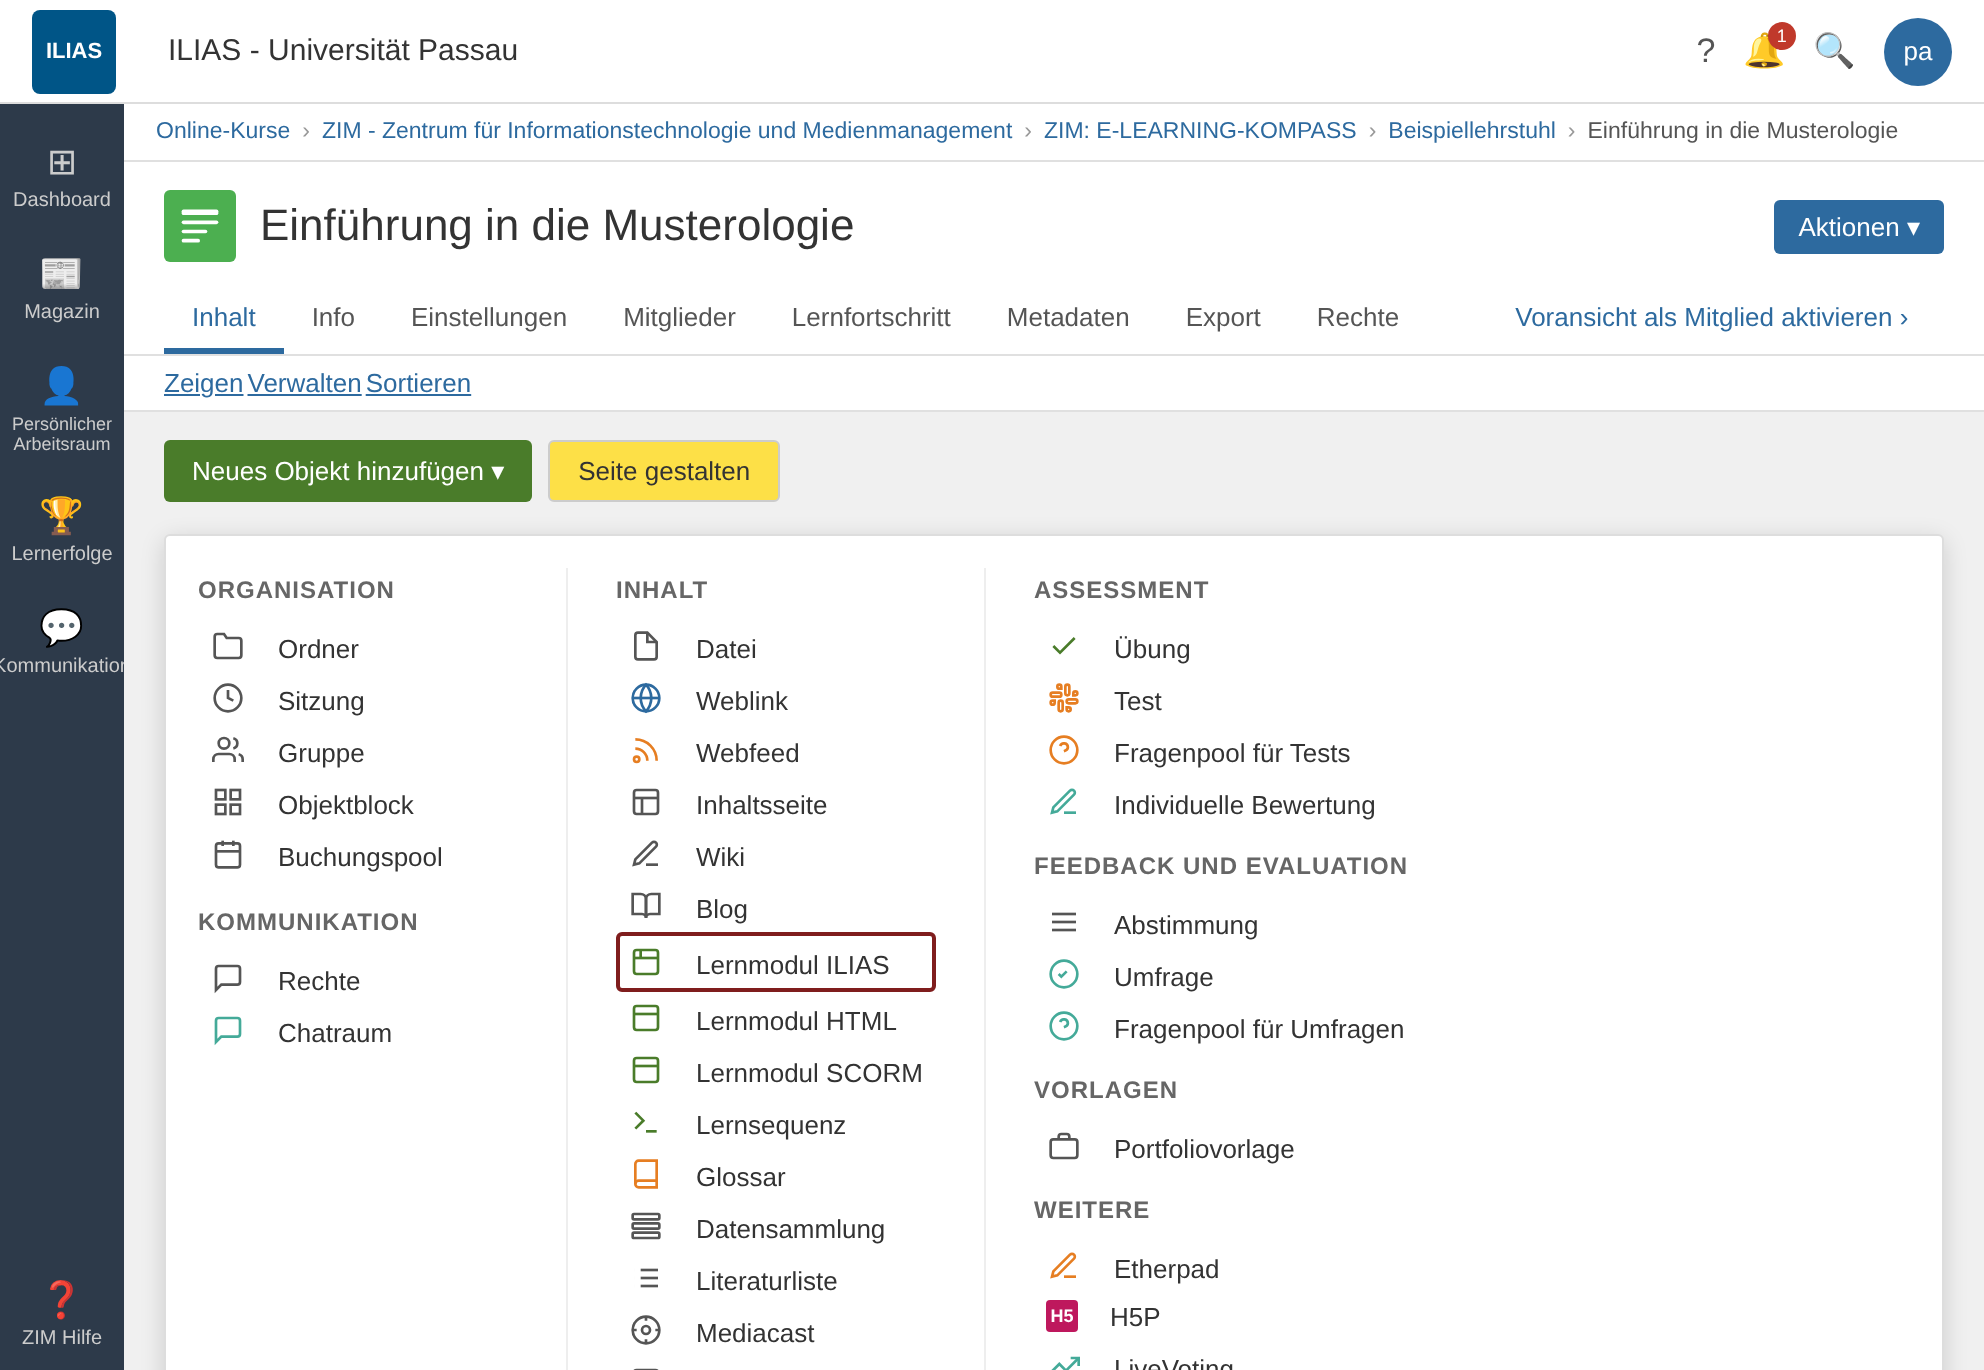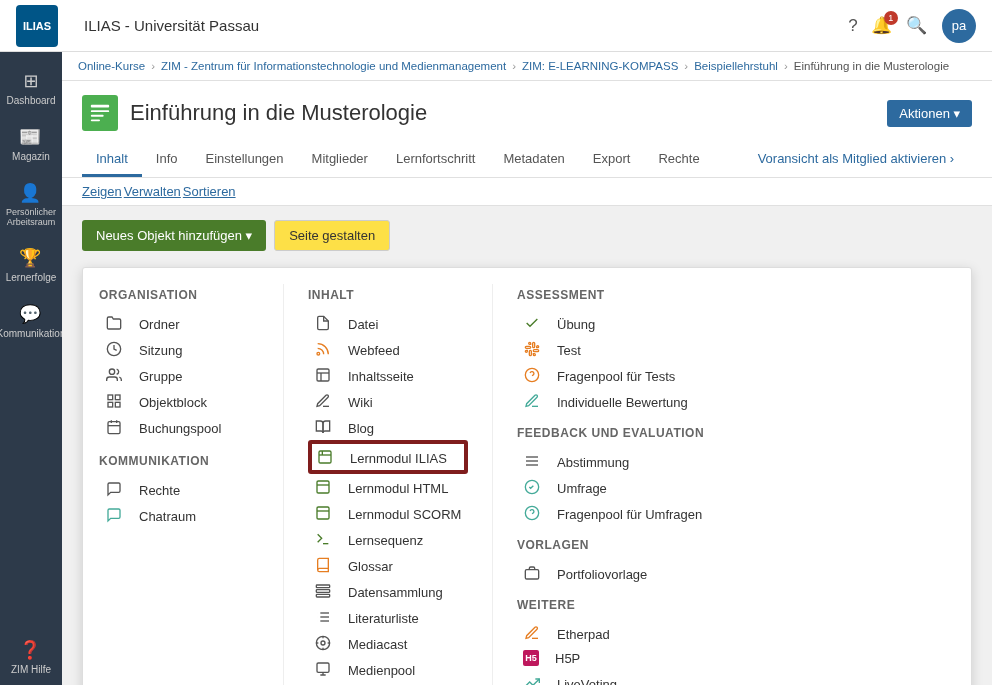--- a/index.html
+++ b/index.html
@@ -382,20 +382,30 @@
             <span class="dropdown-item-icon">
               <svg width="16" height="16" viewBox="0 0 24 24" fill="none" stroke="#555" stroke-width="2">
                   <path d="M13 2H6a2 2 0 00-2 2v16a2 2 0 002 2h12a2 2 0 002-2V9z"></path>
                   <polyline points="13 2 13 9 20 9"></polyline>
                 </svg>
             </span>
             <span>Datei</span>
           </div>
           <div class="dropdown-item">
             <span class="dropdown-item-icon">
+              <svg width="16" height="16" viewBox="0 0 24 24" fill="none" stroke="#2d6a9f" stroke-width="2">
+                  <circle cx="12" cy="12" r="10"></circle>
+                  <line x1="2" y1="12" x2="22" y2="12"></line>
+                  <path d="M12 2a15.3 15.3 0 014 10 15.3 15.3 0 01-4 10 15.3 15.3 0 01-4-10 15.3 15.3 0 014-10z"></path>
+                </svg>
+            </span>
+            <span>Weblink</span>
+          </div>
+          <div class="dropdown-item">
+            <span class="dropdown-item-icon">
               <svg width="16" height="16" viewBox="0 0 24 24" fill="none" stroke="#e67e22" stroke-width="2">
                   <path d="M4 11a9 9 0 019 9"></path>
                   <path d="M4 4a16 16 0 0116 16"></path>
                   <circle cx="5" cy="19" r="2"></circle>
                 </svg>
             </span>
             <span>Webfeed</span>
           </div>
           <div class="dropdown-item">
             <span class="dropdown-item-icon">
@@ -418,21 +428,21 @@
           </div>
           <div class="dropdown-item">
             <span class="dropdown-item-icon">
               <svg width="16" height="16" viewBox="0 0 24 24" fill="none" stroke="#555" stroke-width="2">
                   <path d="M2 3h6a4 4 0 014 4v14a3 3 0 00-3-3H2z"></path>
                   <path d="M22 3h-6a4 4 0 00-4 4v14a3 3 0 013-3h7z"></path>
                 </svg>
             </span>
             <span>Blog</span>
           </div>
-          <div class="dropdown-item highlighted" style="border: 4px solid #7f1d1d; padding: 4px 4px;">
+          <div class="dropdown-item highlighted" style="border: 2px solid #7f1d1d; padding: 4px 4px;">
             <span class="dropdown-item-icon">
               <svg width="16" height="16" viewBox="0 0 24 24" fill="none" stroke="#4a7c2a" stroke-width="2">
                   <rect x="3" y="3" width="18" height="18" rx="2"></rect>
                   <line x1="3" y1="9" x2="21" y2="9"></line>
                   <line x1="8" y1="3" x2="8" y2="9"></line>
                 </svg>
             </span>
             <span>Lernmodul ILIAS</span>
           </div>
           <div class="dropdown-item">

